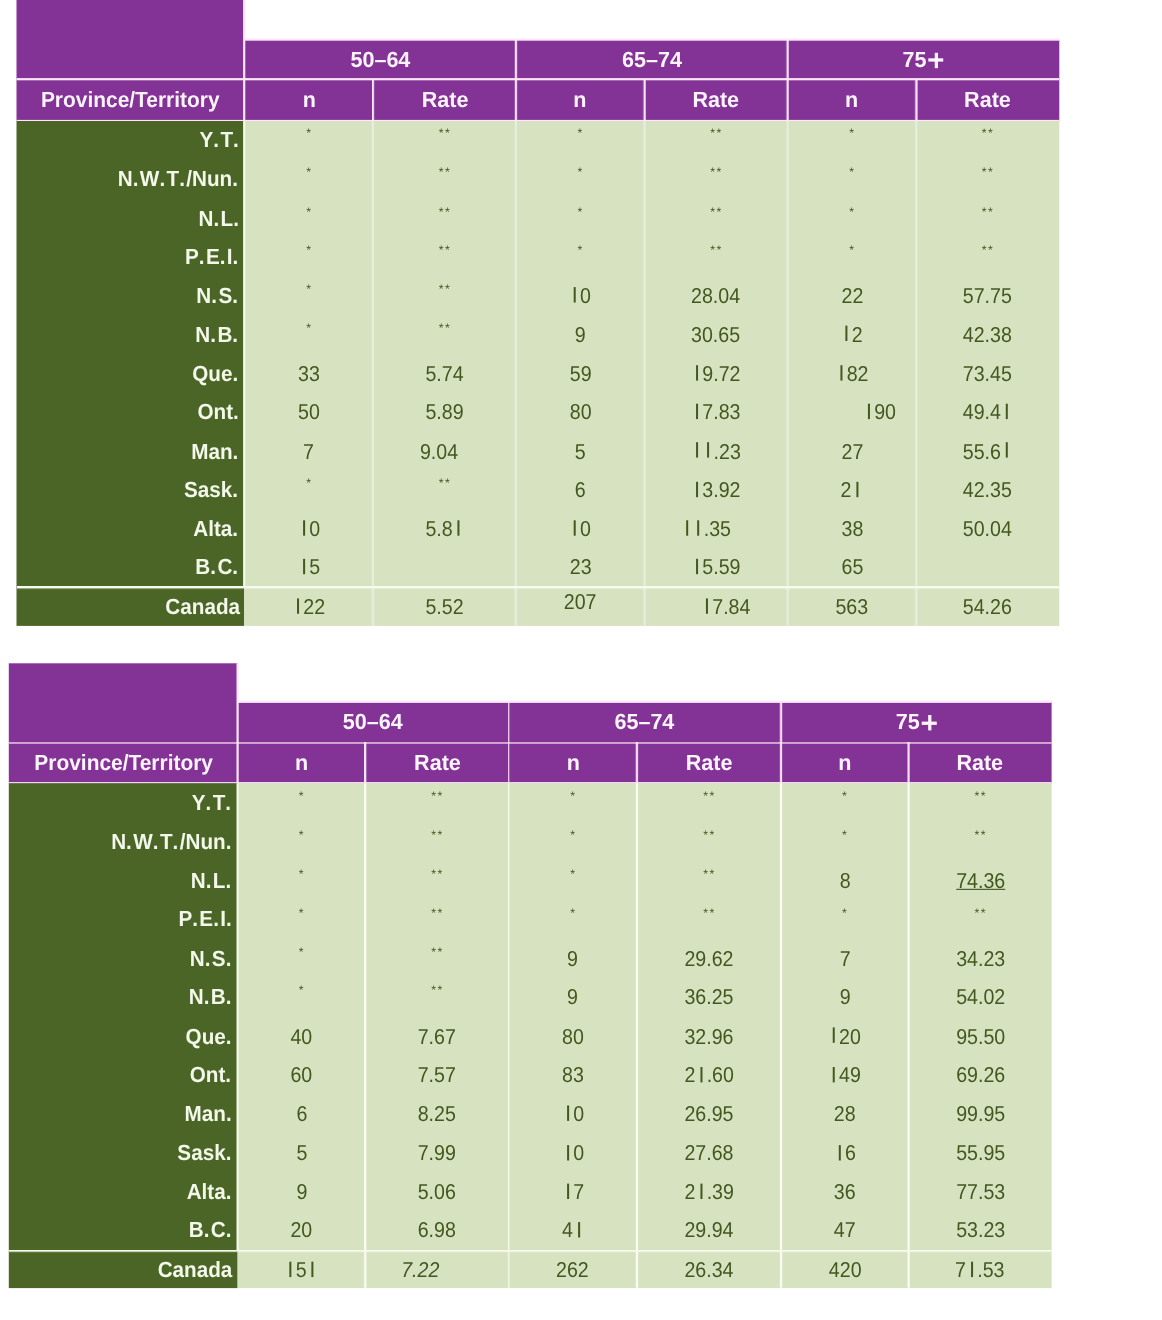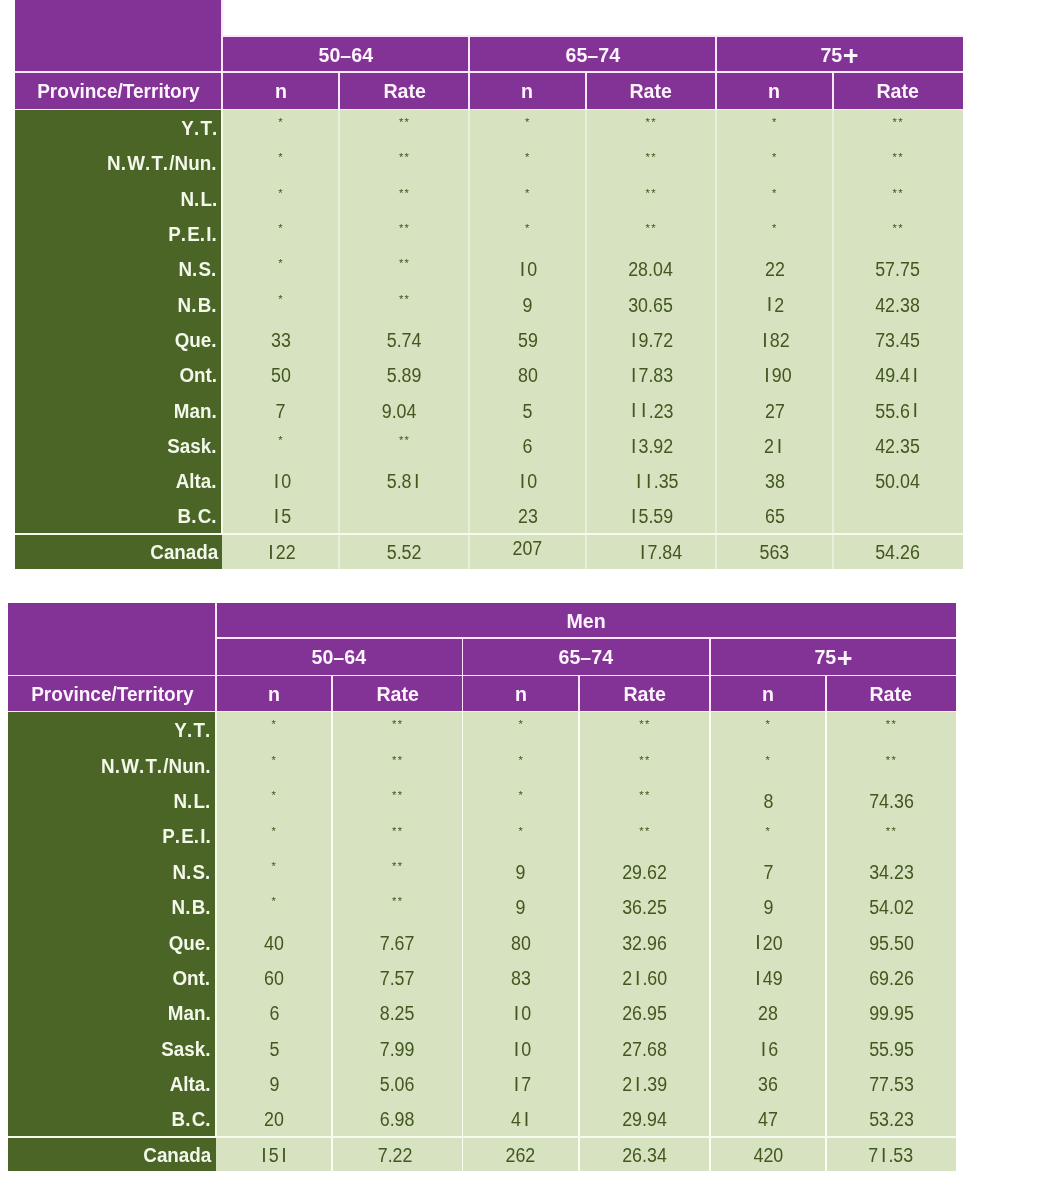--- a/index.html
+++ b/index.html
@@ -248,21 +248,21 @@
       </div>
       <div class="cell num" style="left:324.5px;top:357.04px;width:130px;height:35.32px;background:transparent;">
         <span class="in">5.89</span>
       </div>
       <div class="cell num" style="left:454.5px;top:357.04px;width:116.69999999999999px;height:35.32px;background:transparent;">
         <span class="in">80</span>
       </div>
       <div class="cell num" style="left:571.1999999999999px;top:357.04px;width:130px;height:35.32px;background:transparent;">
         <span class="in"><span class="one"><i></i></span>7.83</span>
       </div>
-      <div class="cell num" style="left:706px;top:357.04px;width:111px;height:35.32px;background:transparent;">
+      <div class="cell num" style="left:729px;top:357.04px;width:111px;height:35.32px;background:transparent;">
         <span class="in"><span class="one"><i></i></span>90</span>
       </div>
       <div class="cell num" style="left:818.4px;top:357.04px;width:129.5px;height:35.32px;background:transparent;">
         <span class="in">49.4<span class="one"><i></i></span></span>
       </div>
       <div class="cell prov" style="left:0px;top:392.36px;width:207.60000000000002px;height:35.32px;padding-right:4.3px;background:transparent;">
         <span class="in">Man<span class="dot">.</span></span>
       </div>
       <div class="cell num" style="left:207.60000000000002px;top:392.36px;width:116.89999999999998px;height:35.32px;background:transparent;">
         <span class="in">7</span>
@@ -308,21 +308,21 @@
       </div>
       <div class="cell num" style="left:207.60000000000002px;top:463px;width:116.89999999999998px;height:35.32px;background:transparent;">
         <span class="in"><span class="one"><i></i></span>0</span>
       </div>
       <div class="cell num" style="left:324.5px;top:463px;width:130px;height:35.32px;background:transparent;">
         <span class="in">5.8<span class="one"><i></i></span></span>
       </div>
       <div class="cell num" style="left:454.5px;top:463px;width:116.69999999999999px;height:35.32px;background:transparent;">
         <span class="in"><span class="one"><i></i></span>0</span>
       </div>
-      <div class="cell num" style="left:571.1999999999999px;top:463px;width:112px;height:35.32px;background:transparent;margin-left:14px;">
+      <div class="cell num" style="left:571.1999999999999px;top:463px;width:112px;height:35.32px;background:transparent;">
         <span class="in"><span class="one"><i></i></span><span class="one"><i></i></span>.35</span>
       </div>
       <div class="cell num" style="left:701.1999999999999px;top:463px;width:117.20000000000005px;height:35.32px;background:transparent;">
         <span class="in">38</span>
       </div>
       <div class="cell num" style="left:818.4px;top:463px;width:129.5px;height:35.32px;background:transparent;">
         <span class="in">50.04</span>
       </div>
       <div class="cell prov" style="left:0px;top:498.32px;width:207.60000000000002px;height:35.32px;padding-right:4.3px;background:transparent;">
         <span class="in">B<span class="dot">.</span>C<span class="dot">.</span></span>
@@ -382,23 +382,20 @@
       <div class="rule" style="left:323.65px;top:533.6px;width:1.7px;height:35.39999999999998px;background:#E6EFDC"></div>
       <div class="rule" style="left:453.65px;top:533.6px;width:1.7px;height:35.39999999999998px;background:#E6EFDC"></div>
       <div class="rule" style="left:570.3499999999999px;top:533.6px;width:1.7px;height:35.39999999999998px;background:#E6EFDC"></div>
       <div class="rule" style="left:700.3499999999999px;top:533.6px;width:1.7px;height:35.39999999999998px;background:#E6EFDC"></div>
       <div class="rule" style="left:817.55px;top:533.6px;width:1.7px;height:35.39999999999998px;background:#E6EFDC"></div>
       <div class="rule" style="left:0px;top:532.6px;width:207.60000000000002px;height:2px;background:#F7FBED"></div>
       <div class="rule" style="left:207.60000000000002px;top:532.6px;width:740.3px;height:2px;background:#F7FBED"></div>
     </div>
     <div class="tblwrap" style="left:8.1px;top:603.1px;width:947.9px;height:568.1999999999999px">
       <div class="cell hd" style="left:0px;top:0px;width:207.8px;height:72.39999999999998px;"></div>
-      <div class="cell hd" style="left:207.8px;top:0px;width:740.1px;height:34.89999999999998px;">
-        <span class="in">Men</span>
-      </div>
       <div class="cell hd" style="left:207.8px;top:34.89999999999998px;width:246.49999999999997px;height:37.5px;">
         <span class="in">50–64</span>
       </div>
       <div class="cell hd" style="left:454.29999999999995px;top:34.89999999999998px;width:247.39999999999998px;height:37.5px;">
         <span class="in">65–74</span>
       </div>
       <div class="cell hd" style="left:701.6999999999999px;top:34.89999999999998px;width:246.20000000000005px;height:37.5px;">
         <span class="in">75<span class="plus"><i></i><b></b></span></span>
       </div>
       <div class="cell hd stub" style="left:0px;top:72.39999999999998px;width:207.8px;height:36.10000000000002px;">
@@ -493,21 +490,21 @@
       </div>
       <div class="cell num" style="left:454.29999999999995px;top:179.67999999999995px;width:116.89999999999998px;height:35.39px;background:transparent;">
         <span class="ast">*</span>
       </div>
       <div class="cell num" style="left:571.1999999999999px;top:179.67999999999995px;width:130.5px;height:35.39px;background:transparent;">
         <span class="ast">**</span>
       </div>
       <div class="cell num" style="left:701.6999999999999px;top:179.67999999999995px;width:116.40000000000009px;height:35.39px;background:transparent;">
         <span class="in">8</span>
       </div>
-      <div class="cell num" style="left:818.1px;top:179.67999999999995px;width:129.79999999999995px;height:35.39px;background:transparent;">
+      <div class="cell num" style="left:818.1px;top:179.67999999999995px;width:129.79999999999995px;height:35.39px;background:transparent;text-decoration:underline;">
         <span class="in">74.36</span>
       </div>
       <div class="cell prov" style="left:0px;top:215.06999999999994px;width:207.8px;height:35.39px;padding-right:4.3px;background:transparent;">
         <span class="in">P<span class="dot">.</span>E<span class="dot">.</span>I<span class="dot">.</span></span>
       </div>
       <div class="cell num" style="left:207.8px;top:215.06999999999994px;width:116.29999999999998px;height:35.39px;background:transparent;">
         <span class="ast">*</span>
       </div>
       <div class="cell num" style="left:324.09999999999997px;top:215.06999999999994px;width:130.2px;height:35.39px;background:transparent;">
         <span class="ast">**</span>
@@ -704,21 +701,21 @@
       <div class="cell num" style="left:454.29999999999995px;top:533.6px;width:116.89999999999998px;height:34.59999999999991px;"></div>
       <div class="cell num" style="left:571.1999999999999px;top:533.6px;width:130.5px;height:34.59999999999991px;"></div>
       <div class="cell num" style="left:701.6999999999999px;top:533.6px;width:116.40000000000009px;height:34.59999999999991px;"></div>
       <div class="cell num" style="left:818.1px;top:533.6px;width:129.79999999999995px;height:34.59999999999991px;"></div>
       <div class="cell prov" style="left:0px;top:533.58px;width:207.8px;height:35.39px;padding-right:4.3px;background:transparent;">
         <span class="in">Canada</span>
       </div>
       <div class="cell num" style="left:207.8px;top:533.58px;width:116.29999999999998px;height:35.39px;background:transparent;">
         <span class="in"><span class="one"><i></i></span>5<span class="one"><i></i></span></span>
       </div>
-      <div class="cell num" style="left:322px;top:533.58px;width:130.2px;height:35.39px;background:transparent;">
+      <div class="cell num" style="left:309px;top:533.58px;width:130.2px;height:35.39px;background:transparent;font-style:italic;">
         <span class="in">7.22</span>
       </div>
       <div class="cell num" style="left:454.29999999999995px;top:533.58px;width:116.89999999999998px;height:35.39px;background:transparent;">
         <span class="in">262</span>
       </div>
       <div class="cell num" style="left:571.1999999999999px;top:533.58px;width:130.5px;height:35.39px;background:transparent;">
         <span class="in">26.34</span>
       </div>
       <div class="cell num" style="left:701.6999999999999px;top:533.58px;width:116.40000000000009px;height:35.39px;background:transparent;">
         <span class="in">420</span>

